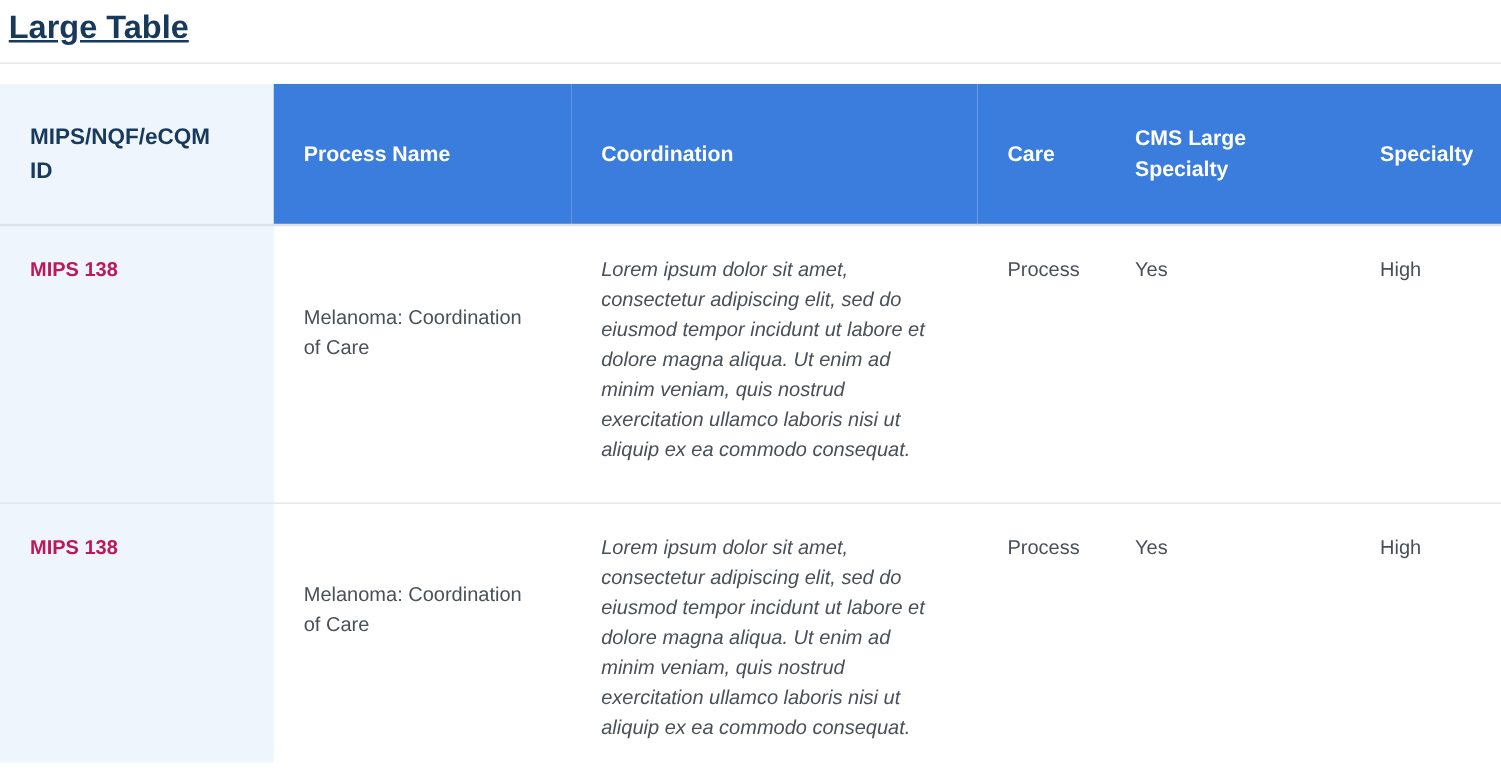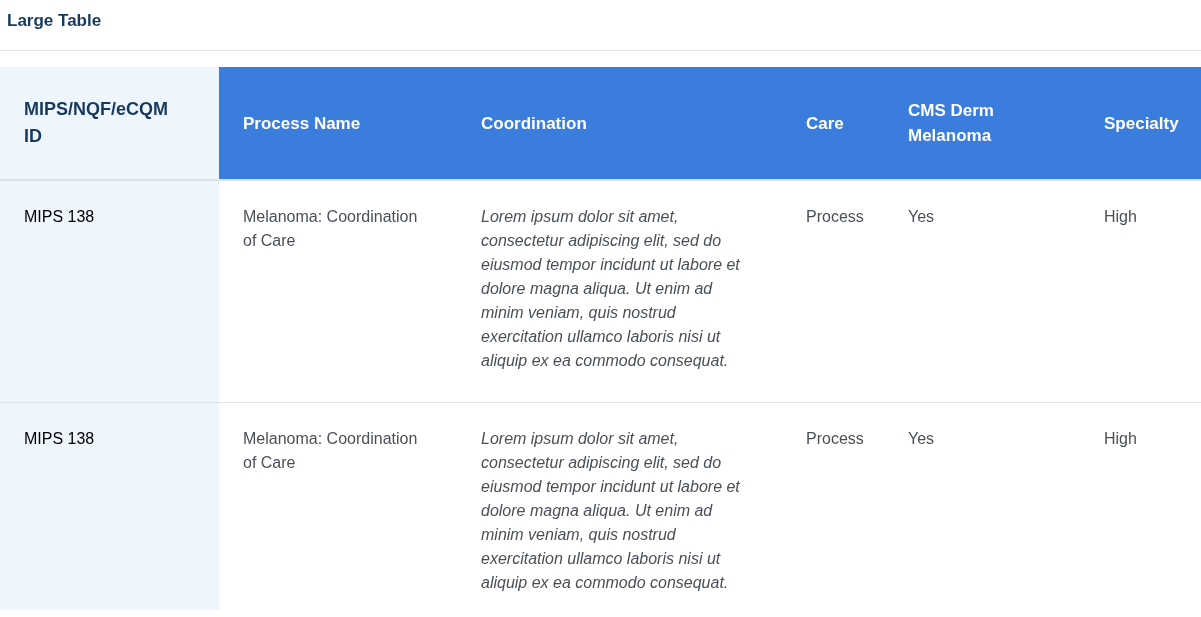--- a/index.html
+++ b/index.html
@@ -12,22 +12,22 @@
     --hr:#e4e4e4;
   }
   *{box-sizing:border-box;}
   html,body{margin:0;padding:0;}
   body{
     width:1201px;height:617px;overflow:hidden;background:#ffffff;
     font-family:"Liberation Sans", sans-serif;
     -webkit-font-smoothing:antialiased;
   }
   .page-title{
-    font-size:17px;font-weight:700;color:var(--navy);
-    margin:10px 0 0 7px;line-height:22px;
+    font-size:26px;font-weight:700;color:var(--navy);
+    margin:10px 0 0 7px;line-height:22px;text-decoration:underline;
   }
   .heading-divider{
     border:none;border-top:1px solid var(--hr);
     margin:18px 0 0 0;height:0;
   }
   .table-wrap{
     margin-top:16px;height:543px;overflow:hidden;
   }
   table{
     border-collapse:collapse;table-layout:fixed;width:1201px;
@@ -44,23 +44,23 @@
   }
   thead th.id-col .cell-inner{max-width:155px;}
   tbody tr{height:222px;}
   tbody td, tbody th{
     vertical-align:top;padding:24px;
     font-size:16px;line-height:24px;color:var(--body-text);
     font-weight:400;
     border-bottom:1px solid var(--border);
   }
   tbody th.id-col{
-    background:var(--id-col-bg);color:#000000;font-weight:400;
+    background:var(--id-col-bg);color:#be185d;font-weight:700;
   }
-  .measure-inner{max-width:190px;}
+  .measure-inner{max-width:190px;margin-top:38px;}
   .desc-inner{max-width:265px;font-style:italic;}
 </style>
 </head>
 <body>
 
 <h3 class="page-title">Large Table</h3>
 <hr class="heading-divider">
 
 <div class="table-wrap">
   <table>
@@ -73,21 +73,21 @@
       <col style="width:121px">
     </colgroup>
     <thead>
       <tr>
         <th class="id-col">
           <div class="cell-inner">MIPS/NQF/eCQM ID</div>
         </th>
         <th>Process Name</th>
         <th>Coordination</th>
         <th>Care</th>
-        <th>CMS Derm Melanoma</th>
+        <th>CMS Large Specialty</th>
         <th>Specialty</th>
       </tr>
     </thead>
     <tbody>
   <tr>
     <th class="id-col">MIPS 138</th>
     <td>
       <div class="measure-inner">Melanoma: Coordination of Care</div>
     </td>
     <td>

